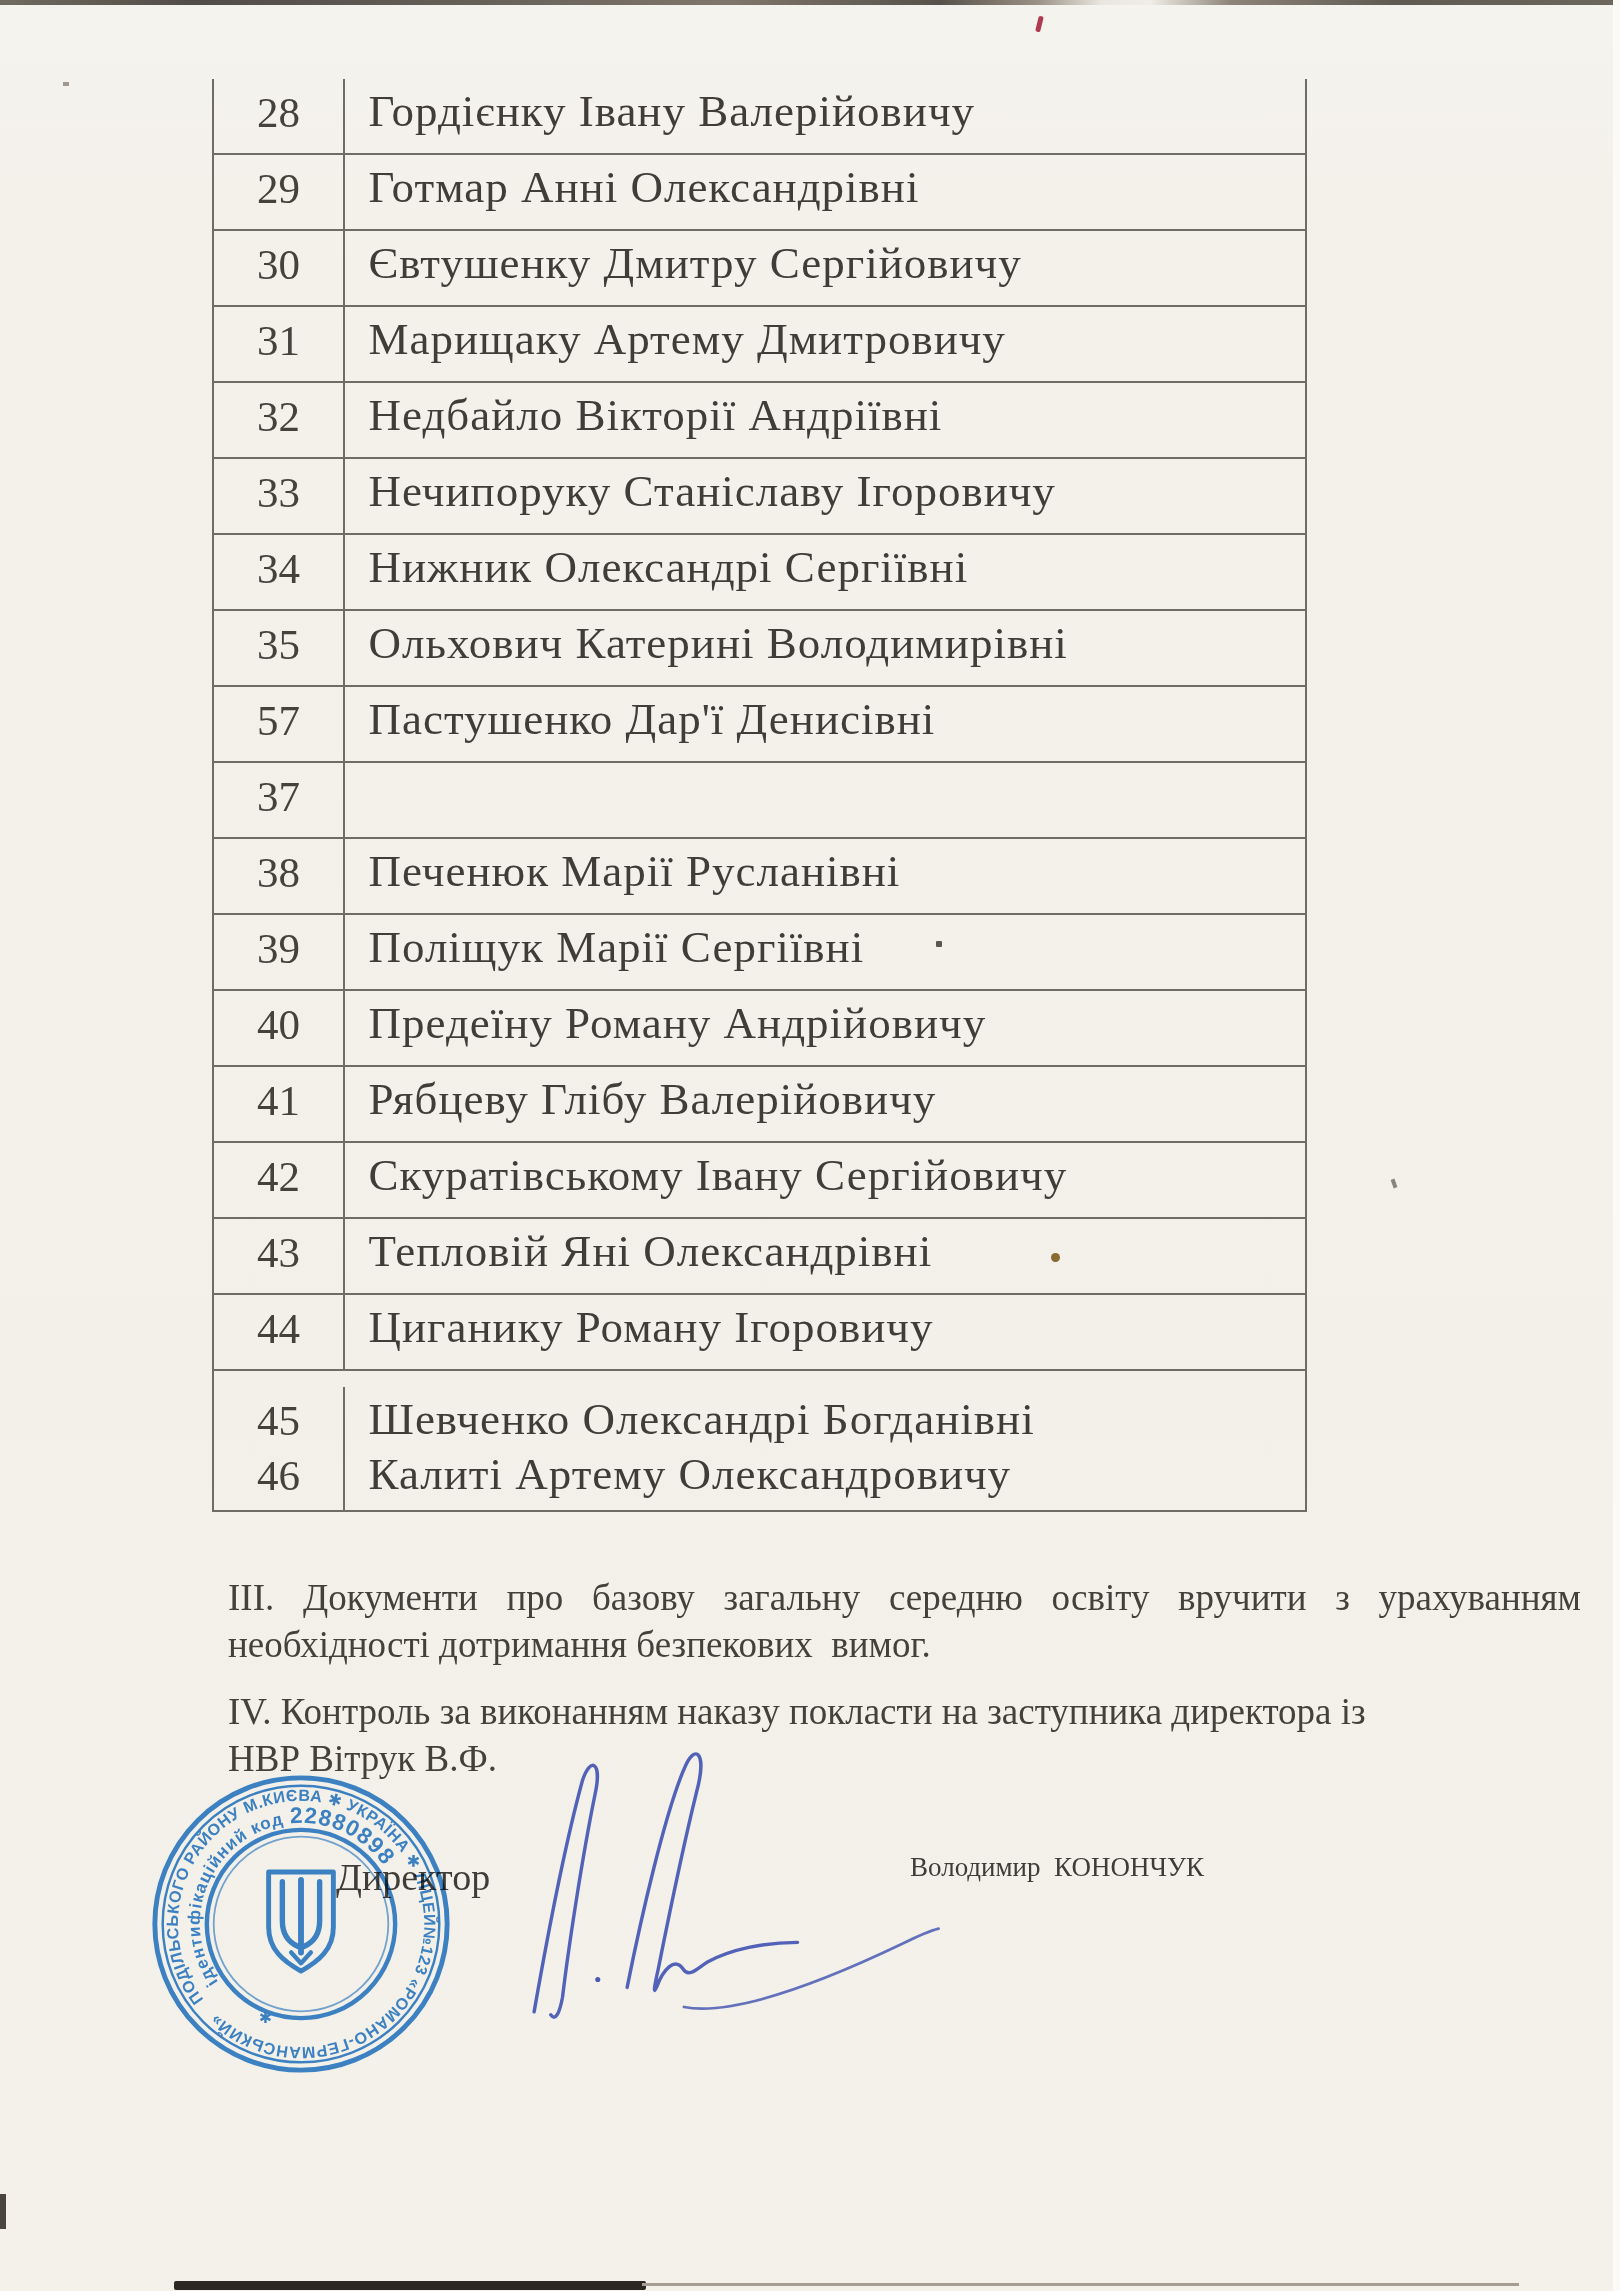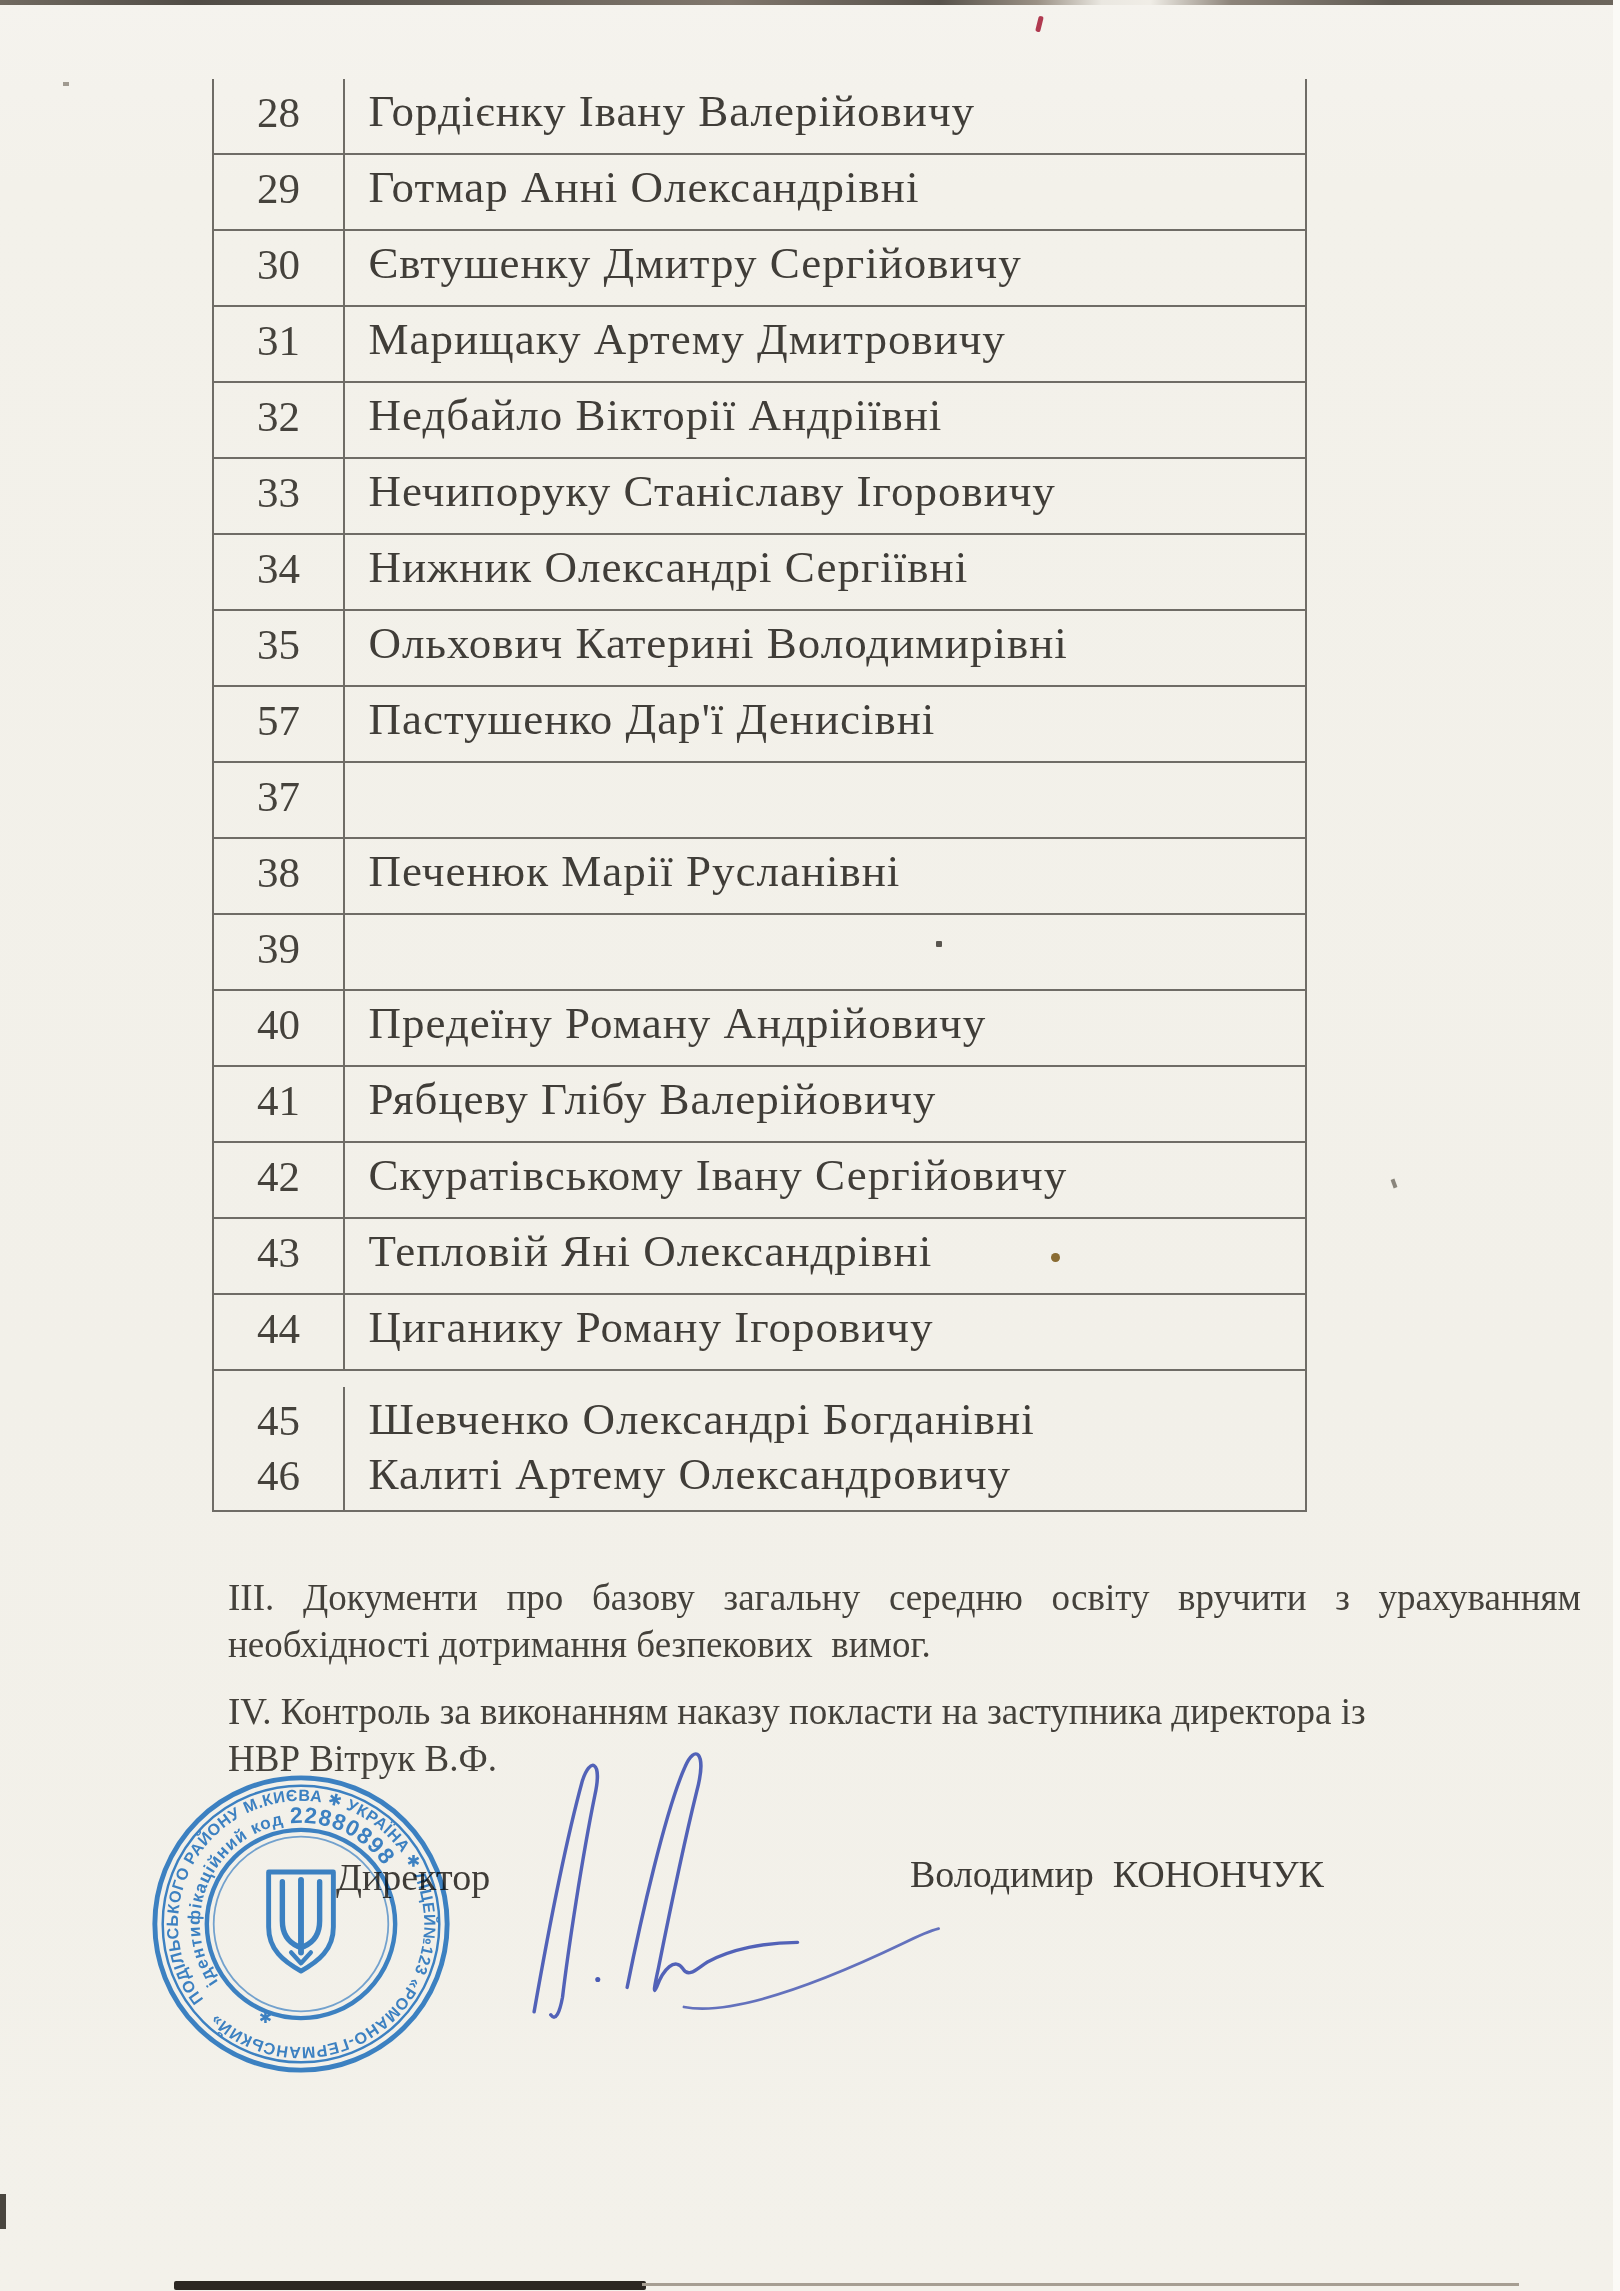--- a/index.html
+++ b/index.html
@@ -26,21 +26,21 @@
   
   .para{position:absolute;left:228px;width:1353px;font-size:37px;line-height:47px;color:#44413b;}
   #para3{top:1574px;}
   #para3 .l1{text-align:justify;text-align-last:justify;}
   #para3 .l2{white-space:pre;}
   #para4{top:1688px;}
   #para4 .l2{white-space:pre;}
 
   
   .director-label{position:absolute;left:336px;top:1855px;font-size:38px;color:#3f3c37;z-index:3;}
-  .director-name{position:absolute;left:910px;top:1852px;font-size:38px;color:#3f3c37;white-space:pre;z-index:3;}
+  .director-name{position:absolute;left:910px;top:1852px;font-size:27px;color:#3f3c37;white-space:pre;z-index:3;}
 
   
   .stamp{position:absolute;left:147px;top:1770px;width:308px;height:308px;
       color:var(--stamp-blue,#2e7ed0);mix-blend-mode:multiply;opacity:.92;z-index:4;}
   .stamp svg{width:100%;height:100%;}
   .stamp text{font-family:"Liberation Sans","DejaVu Sans",sans-serif;font-weight:bold;fill:currentColor;}
 
   
   .signature{position:absolute;left:488px;top:1721px;width:578px;height:333px;
       color:var(--ink-blue,#4d60c6);z-index:5;mix-blend-mode:multiply;}
@@ -117,20 +117,21 @@
       <div class="cell-num">37</div>
     </div>
 
     <div class="row">
       <div class="cell-num">38</div>
       <div class="cell-name">Печенюк Марії  Русланівні</div>
     </div>
 
     <div class="row">
       <div class="cell-num">39</div>
+      <div class="cell-name">Поліщук Марії Сергіївні</div>
     </div>
 
     <div class="row">
       <div class="cell-num">40</div>
       <div class="cell-name">Предеїну Роману Андрійовичу</div>
     </div>
 
     <div class="row">
       <div class="cell-num">41</div>
       <div class="cell-name">Рябцеву Глібу Валерійовичу</div>

